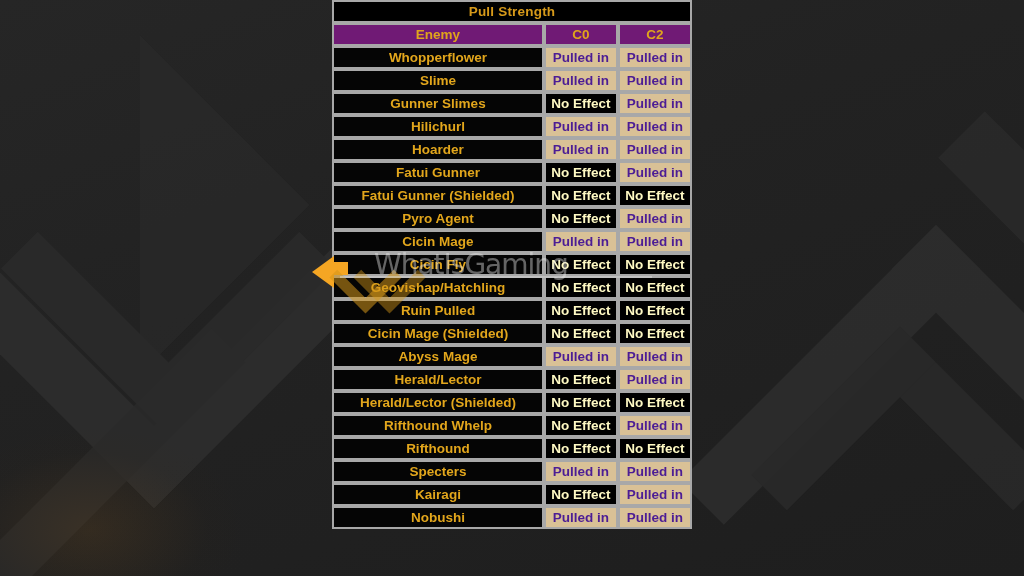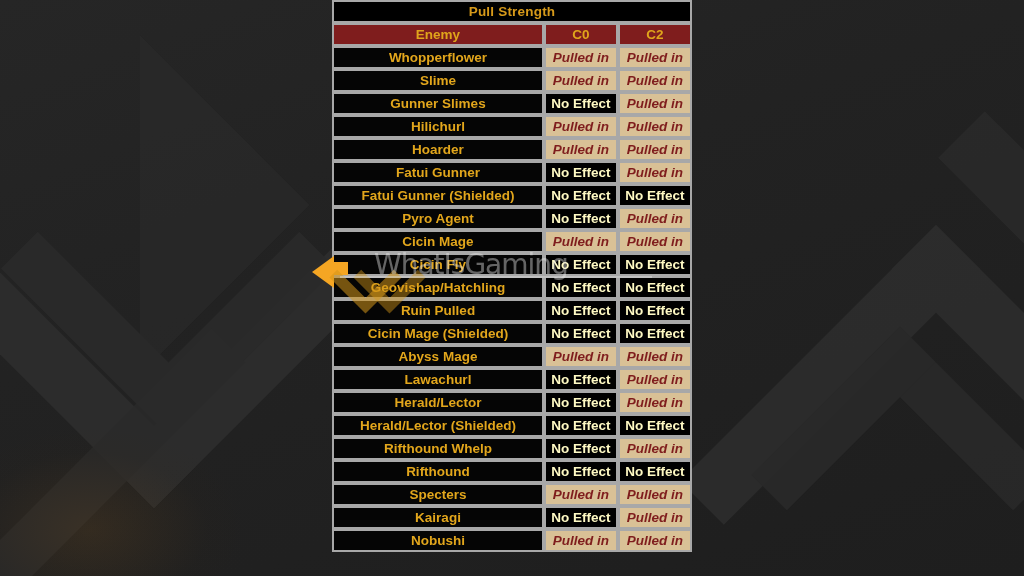--- a/index.html
+++ b/index.html
@@ -184,45 +184,44 @@
   }
   
   .cell-title {
     background: #000000;
     color: #D79A1A;
     font-size: 14px;
     letter-spacing: 0.2px;
   }
   
   .cell-head {
-    background: #7f1d1d;
+    background: #701a75;
     color: #E0A51B;
     font-size: 14px;
   }
   
   .cell-enemy {
     background: #050505;
     color: #E2A61C;
     font-size: 13.5px;
     margin-top: 8px;
   }
   
   .cell-noeffect {
     background: #000000;
     color: #fef9c3;
     font-size: 13.5px;
   }
   
   .cell-pulled {
     background: #D9C196;
-    color: #7f1d1d;
+    color: #4c1d95;
     font-weight: bold;
     font-size: 13.5px;
     border-color: #c6b088;
-    font-style: italic;
   }
   .col-enemy { width: 212px; }
   .col-c { width: 74px; }
 </style>
 </head>
 <body>
 
 <div id="bg-layer">
   <div class="chev chev-left-solid"></div>
   <div class="chev chev-left-outer"></div>
@@ -314,25 +313,20 @@
           <td class="cell-enemy">Cicin Mage (Shielded)</td>
           <td class="cell-noeffect">No Effect</td>
           <td class="cell-noeffect">No Effect</td>
         </tr>
         <tr>
           <td class="cell-enemy">Abyss Mage</td>
           <td class="cell-pulled">Pulled in</td>
           <td class="cell-pulled">Pulled in</td>
         </tr>
         <tr>
-          <td class="cell-enemy">Lawachurl</td>
-          <td class="cell-noeffect">No Effect</td>
-          <td class="cell-pulled">Pulled in</td>
-        </tr>
-        <tr>
           <td class="cell-enemy">Herald/Lector</td>
           <td class="cell-noeffect">No Effect</td>
           <td class="cell-pulled">Pulled in</td>
         </tr>
         <tr>
           <td class="cell-enemy">Herald/Lector (Shielded)</td>
           <td class="cell-noeffect">No Effect</td>
           <td class="cell-noeffect">No Effect</td>
         </tr>
         <tr>

